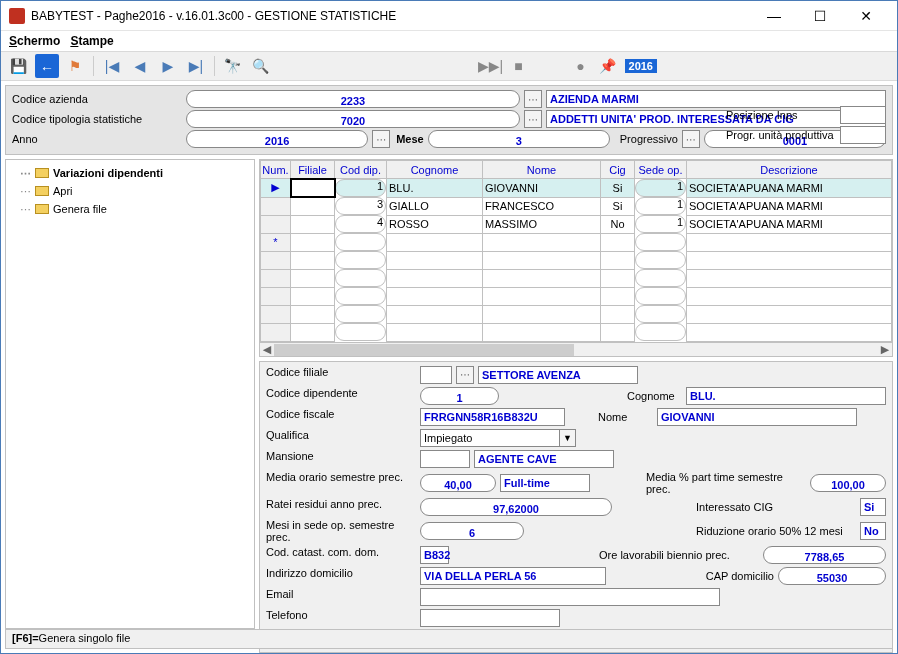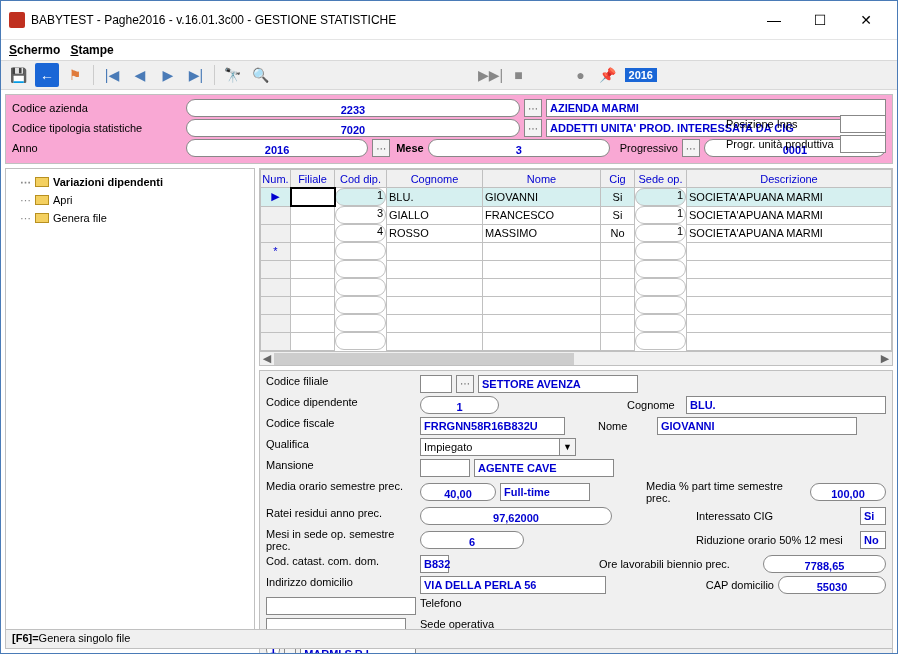--- a/index.html
+++ b/index.html
@@ -1,38 +1,38 @@
 <!DOCTYPE html>
 <html><head>
 <meta charset="utf-8">
 <style>
   * { box-sizing: border-box; margin: 0; padding: 0; font-family: "Segoe UI", Tahoma, sans-serif; font-size: 11px; }
   body { background: #fff; width: 898px; height: 654px; overflow: hidden; border: 1px solid #4a7bb7; position: relative; }
 
   
-  .titlebar { height: 39px; background: #fff; display: flex; align-items: center; padding: 0 8px; border-bottom: 1px solid #e5e5e5; }
+  .titlebar { height: 30px; background: #fff; display: flex; align-items: center; padding: 0 8px; border-bottom: 1px solid #e5e5e5; }
   .titlebar .app-icon { width: 16px; height: 16px; background: #c03020; margin-right: 6px; border-radius: 2px; }
   .titlebar .title { flex: 1; font-size: 12px; }
   .win-btn { width: 46px; height: 30px; display: flex; align-items: center; justify-content: center; font-size: 14px; font-family: Arial; }
 
   
   .menubar { height: 20px; padding: 0 8px; display: flex; gap: 10px; align-items: center; }
   .menubar span { font-size: 12px; font-weight: bold; }
   .menubar .ul { text-decoration: underline; }
 
   
   .toolbar { height: 30px; background: #f0f0f0; border-top: 1px solid #d9d9d9; border-bottom: 1px solid #d9d9d9; display: flex; align-items: center; padding: 0 6px; gap: 4px; }
   .tbtn { width: 24px; height: 24px; display: flex; align-items: center; justify-content: center; color: #4a7bb7; font-size: 14px; }
   .tbtn.orange { color: #e07a3a; }
   .tbtn.gray { color: #888; }
   .sep { width: 1px; height: 20px; background: #ccc; margin: 0 2px; }
   .year-badge { background: #1a66d6; color: #fff; padding: 1px 4px; font-weight: bold; font-size: 11px; }
 
   
-  .header-panel { border: 1px solid #c0c0c0; margin: 4px; padding: 4px 6px 6px 6px; background: #f9a8d4; display: grid; grid-template-columns: 170px auto; gap: 2px 4px; align-items: center; position: relative; }
+  .header-panel { border: 1px solid #c0c0c0; margin: 4px; padding: 4px 6px 6px 6px; background: #e5e5e5; display: grid; grid-template-columns: 170px auto; gap: 2px 4px; align-items: center; position: relative; }
   .label { color: #000; }
   .row2 { display: flex; align-items: center; gap: 4px; }
   .fld { border: 1px solid #888; background: #fff; height: 18px; display: inline-flex; align-items: center; padding: 0 3px; color: #0000d0; font-weight: bold; }
   .fld.right { justify-content: flex-end; }
   .tiny-btn { width: 18px; height: 18px; border: 1px solid #888; background: #f4f4f4; display: inline-flex; align-items: center; justify-content: center; font-size: 10px; color: #555; }
   .hp-right { position: absolute; right: 6px; top: 20px; }
   .hp-right .row2 { margin-bottom: 2px; }
 
   
   .main { display: flex; height: 470px; margin: 0 4px; gap: 4px; }
@@ -362,20 +362,21 @@
       </div>
 
       <div class="label">Indirizzo domicilio</div>
       <div class="subgrid">
         <span class="fld" style="width:186px">VIA DELLA PERLA 56</span>
         <span style="width:70px"></span>
         <span class="label" style="width:90px;text-align:right">CAP domicilio</span>
         <span class="fld right" style="width:56px">55030</span>
       </div>
 
+      <div class="label">Email</div>
       <div class="subgrid">
           <span class="fld" style="width:300px"></span>
         </div>
 
       <div class="label">Telefono</div>
       <div class="subgrid">
           <span class="fld" style="width:140px"></span>
         </div>
 
       <div class="label">Sede operativa</div>

